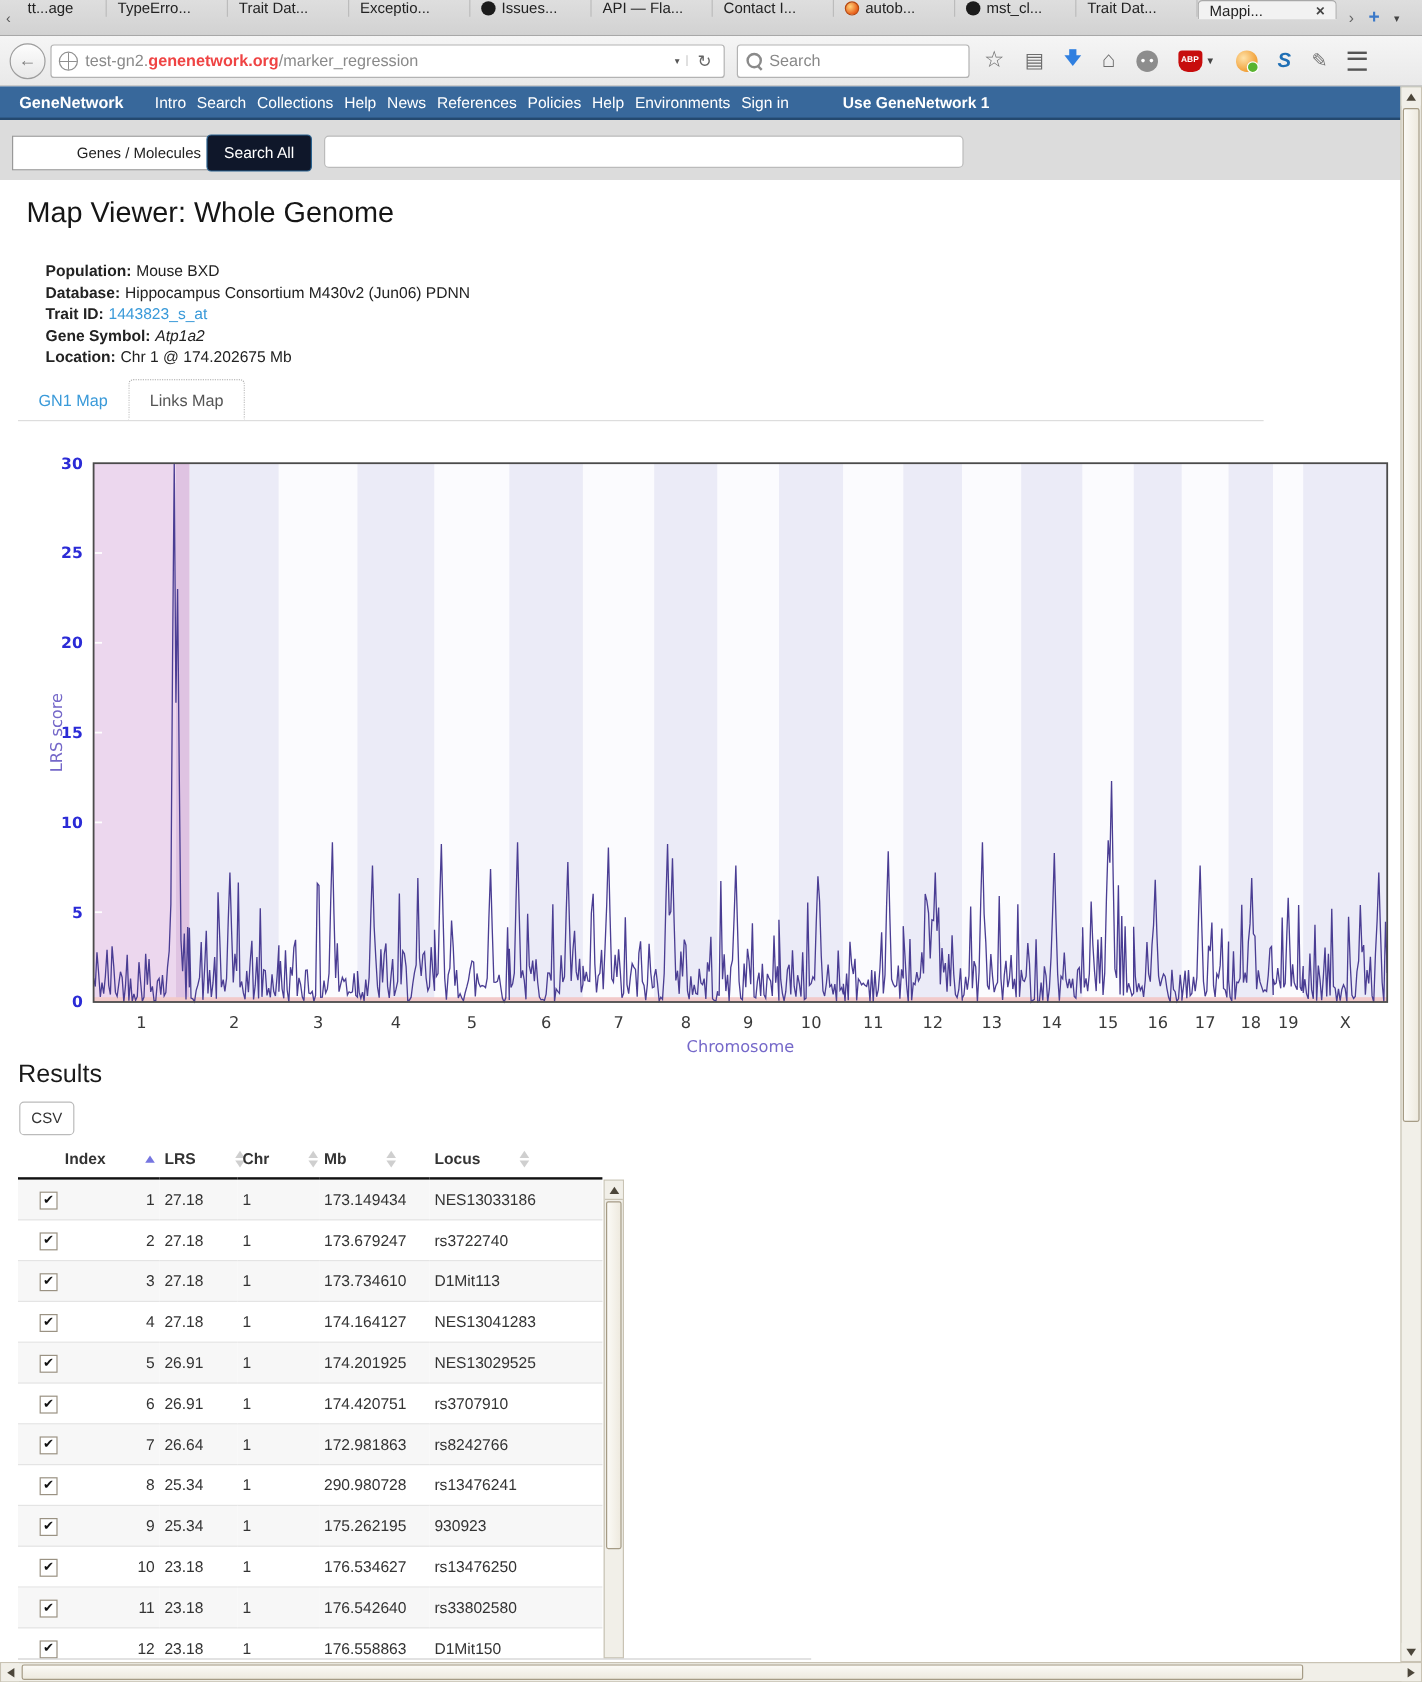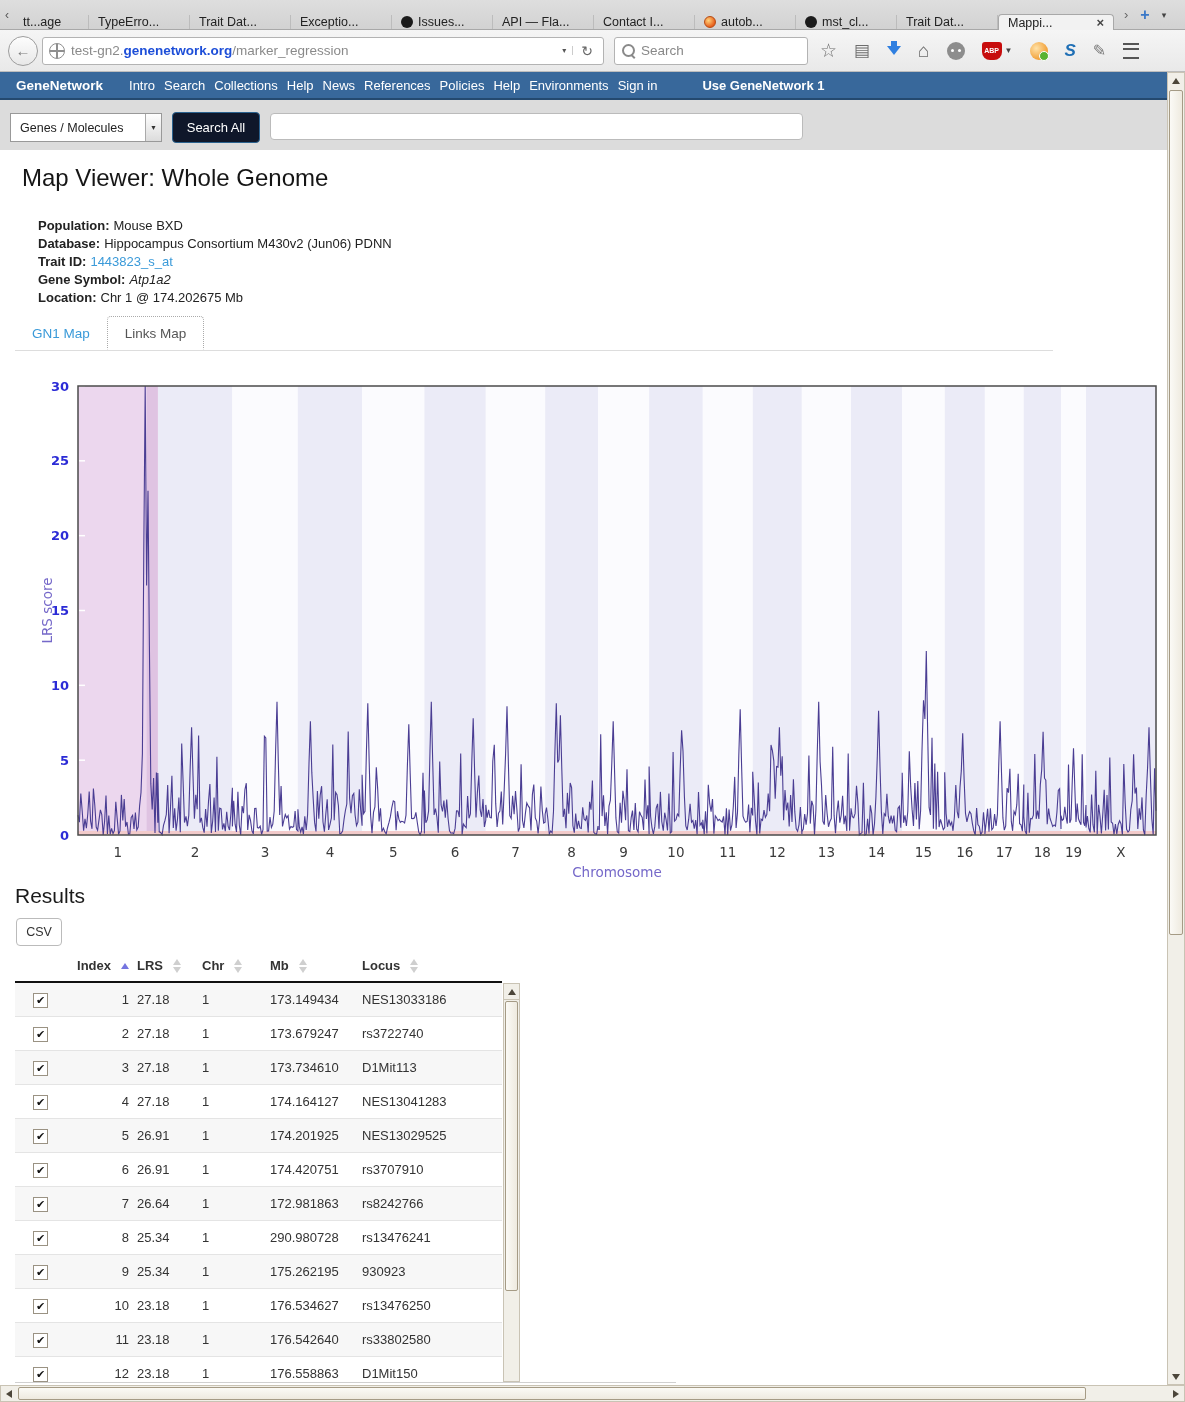--- a/index.html
+++ b/index.html
@@ -33,21 +33,21 @@
     background:linear-gradient(#fdfdfd,#e8e8e8);margin:0 4px 0 8px;
     display:flex;align-items:center;justify-content:center;color:#7c7c7c;
     font-size:15px;font-weight:bold;}
   .urlbar{height:26px;width:548px;background:#fff;border:1px solid #b3b3b3;border-radius:3px;
     display:flex;align-items:center;padding:0 6px;font-size:13.5px;color:#222;}
   .urlbar .globe{width:14px;height:14px;border-radius:50%;border:1px solid #8f8f8f;
     margin-right:6px;position:relative;flex:0 0 auto;background:
     linear-gradient(90deg,transparent 46%,#8f8f8f 46%,#8f8f8f 54%,transparent 54%),
     linear-gradient(0deg,transparent 46%,#8f8f8f 46%,#8f8f8f 54%,transparent 54%);}
   .urlbar .dim{color:#8a8a8a;}
-  .urlbar .host{color:#1d4ed8;font-weight:bold;}
+  .urlbar .host{color:#ef4444;font-weight:bold;}
   .urlbar .spacer{flex:1;}
   .urlbar .drop{font-size:8px;color:#555;padding:0 6px;border-right:1px solid #ccc;}
   .urlbar .reload{padding:0 4px 0 8px;color:#666;font-size:14px;}
   .searchbar{height:26px;width:178px;background:#fff;border:1px solid #b3b3b3;border-radius:3px;
     display:flex;align-items:center;margin-left:10px;padding:0 7px;color:#888;font-size:13.5px;gap:6px;}
   .mag{width:9px;height:9px;border:2px solid #8a8a8a;border-radius:50%;position:relative;flex:0 0 auto;}
   .mag:after{content:"";position:absolute;width:2px;height:5px;background:#8a8a8a;
     left:8px;top:8px;transform:rotate(-45deg);}
   .tb-icons{display:flex;align-items:center;margin-left:12px;gap:17px;color:#6d6d6d;}
   .tb-i{font-size:17px;line-height:1;}
@@ -69,21 +69,21 @@
   .burger{width:16px;height:12px;border-top:2px solid #555;border-bottom:2px solid #555;position:relative;}
   .burger:after{content:"";position:absolute;left:0;top:3px;width:16px;height:2px;background:#555;}
   
   .gn-nav{position:absolute;left:0;top:72px;width:1185px;height:26px;background:#38689b;
     border-bottom:2px solid #24496f;display:flex;align-items:center;color:#fff;font-size:13px;}
   .gn-brand{font-weight:bold;font-size:13.5px;margin:0 26px 0 16px;}
   .gn-item{margin-right:9px;}
   .gn-right{font-weight:bold;margin-left:36px;}
   .gn-search{position:absolute;left:0;top:100px;width:1185px;height:50px;background:#dcdcdc;}
   .cat-select{position:absolute;left:10px;top:13px;width:150px;height:27px;background:#fff;
-    border:1px solid #999;display:flex;align-items:center;font-size:12.5px;color:#222;}
+    border:1px solid #999;display:flex;align-items:center;font-size:12.5px;color:#222;padding-left:44px;}
   .cat-select .txt{padding-left:9px;flex:1;}
   .cat-select .btn{width:15px;height:100%;border-left:1px solid #aaa;background:linear-gradient(#fefefe,#dcdcdc);
     display:flex;align-items:center;justify-content:center;font-size:7px;color:#333;}
   .searchall{position:absolute;left:172px;top:12px;width:86px;height:29px;background:#0f172a;
     border:1px solid #2a628f;border-radius:4px;color:#fff;font-size:13px;
     display:flex;align-items:center;justify-content:center;}
   .gn-input{position:absolute;left:270px;top:13px;width:533px;height:27px;background:#fff;
     border:1px solid #bbb;border-radius:4px;box-sizing:border-box;font-size:13px;padding:0 8px;
     font-family:"Liberation Sans",sans-serif;}
   #page-title{position:absolute;left:22px;top:164px;font-size:24px;color:#151515;}
@@ -107,21 +107,21 @@
     display:flex;align-items:center;justify-content:center;}
   #results-table{position:absolute;left:15px;top:950px;width:505px;}
   #results-table table{border-collapse:collapse;width:487px;table-layout:fixed;font-size:13px;color:#333;}
   #results-table th{font-weight:bold;text-align:left;padding:8px 4px;border-bottom:2px solid #111;
     font-size:13px;vertical-align:middle;}
   #results-table td{padding:0 4px;height:33px;}
   #results-table tbody tr{border-top:1px solid #e4e4e4;}
   #results-table tbody tr:nth-child(odd){background:#f7f7f7;}
   col.c0{width:45px}col.c1{width:73px}col.c2{width:65px}col.c3{width:68px}col.c4{width:92px}col.c5{width:144px}
   th.h1,td.c-index{text-align:right;padding-right:18px;}
-  .th-flex{display:flex;align-items:center;}
+  .th-flex{display:flex;align-items:center;gap:23px;}
   th.h1 .th-flex{justify-content:flex-end;}
   .sortwrap{margin-left:10px;display:inline-flex;flex-direction:column;gap:2px;}
   .tri-up{width:0;height:0;border-left:4px solid transparent;border-right:4px solid transparent;border-bottom:6px solid #cfcfcf;}
   .tri-dn{width:0;height:0;border-left:4px solid transparent;border-right:4px solid transparent;border-top:6px solid #cfcfcf;}
   .sort-asc .tri-up{border-bottom-color:#7575e0;}
   .checkbox{display:inline-block;width:13px;height:13px;border:1px solid #9a9283;background:#fff;
     font-size:11px;line-height:13px;text-align:center;color:#111;margin-left:14px;}
   
   .sb{background:#f1efe8;border:1px solid #c9c3b4;box-sizing:border-box;position:absolute;}
   .sb-btn{position:absolute;background:#f1efe8;display:flex;align-items:center;justify-content:center;}
@@ -133,21 +133,21 @@
   .arr.dn{border-left:4px solid transparent;border-right:4px solid transparent;border-top:6px solid #4c463a;}
   .arr.lf{border-top:4px solid transparent;border-bottom:4px solid transparent;border-right:6px solid #4c463a;}
   .arr.rt{border-top:4px solid transparent;border-bottom:4px solid transparent;border-left:6px solid #4c463a;}
   #tbl-bottom-line{position:absolute;left:15px;top:1382px;width:661px;border-top:1px solid #d0d0d0;}
 </style>
 </head>
 <body>
 
 <div class="tabstrip">
   <div class="tab-scroll">‹</div>
-  <div id="wtabs" style="display:flex;align-items:flex-end;min-width:0;">
+  <div id="wtabs" style="display:flex;align-items:flex-start;min-width:0;">
       <div class="wtab first">
 
     <span class="lbl">tt...age</span>
 
   </div>
       <div class="wtab">
 
     <span class="lbl">TypeErro...</span>
 
   </div>

